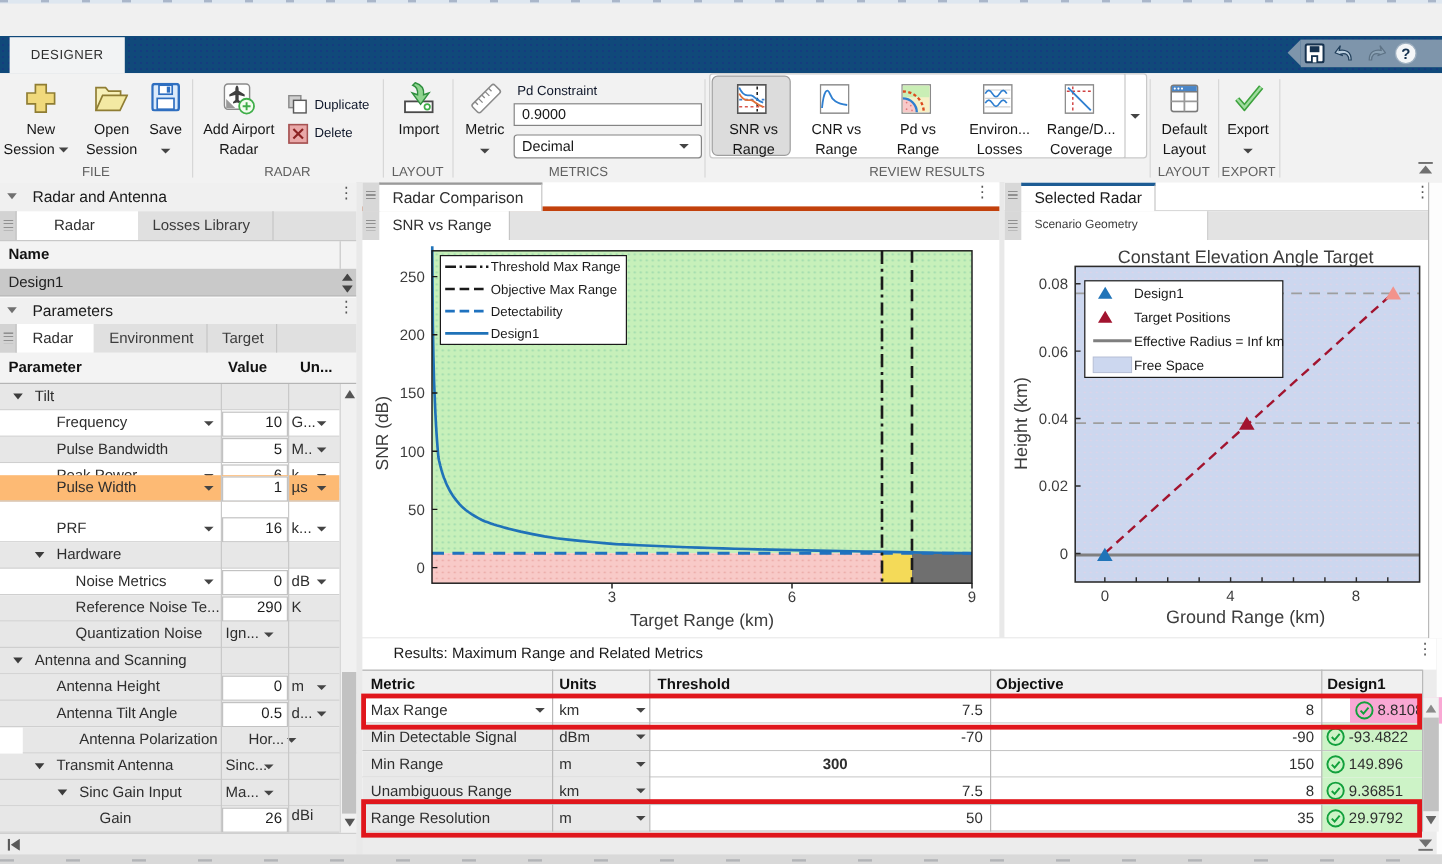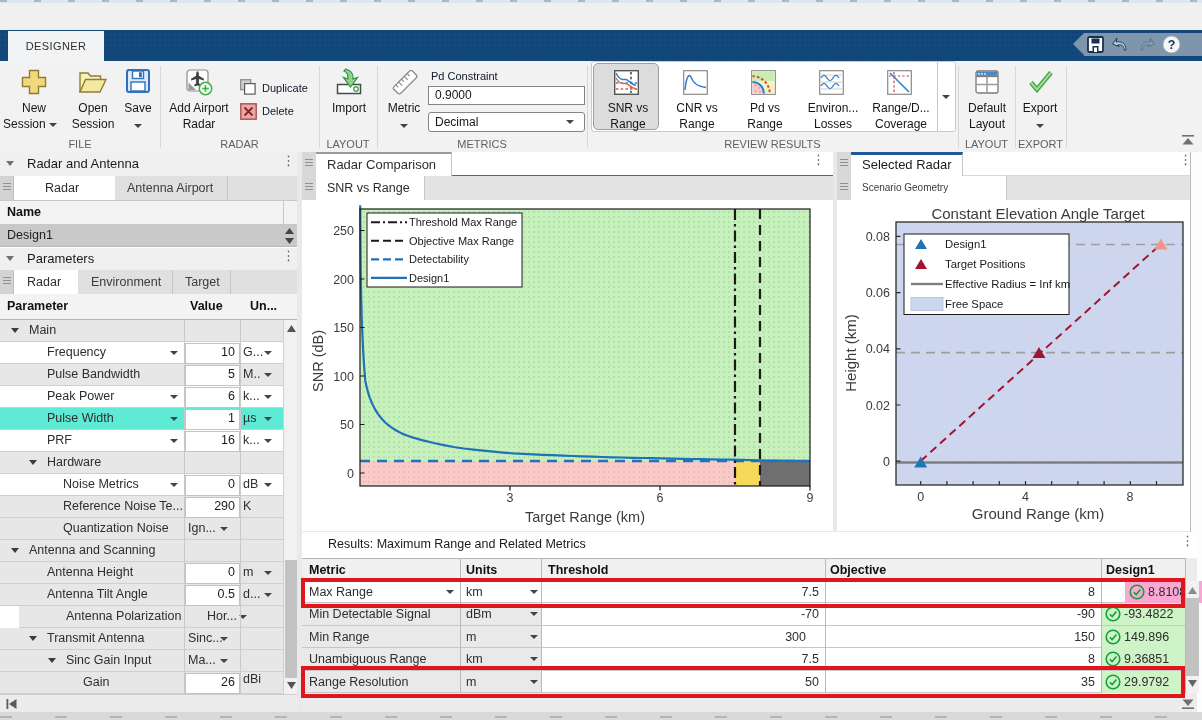--- a/index.html
+++ b/index.html
@@ -211,21 +211,21 @@
       <div class="abs" style="left:0;top:0;width:297px;height:24px;background:#f0f0f0;">
         <span class="carat abs" style="left:6px;top:9px;"></span>
         <span class="abs panelhead" style="left:27px;top:4px;">Radar and Antenna</span>
         <span class="vdots abs" style="left:282px;top:7px;">⋮</span>
       </div>
 
       <div class="abs" style="left:0;top:24px;width:297px;height:24px;background:#e0e0e0;">
         <div class="abs" style="left:0;top:0;width:13px;height:24px;background:#d3d3d3;border-right:1px solid #bdbdbd;"></div>
         <div class="grip" style="left:3px;top:7px;"></div>
         <div class="abs" style="left:14px;top:0;width:101px;height:24px;background:#fff;font-size:12.5px;color:#2e2e2e;line-height:24px;padding-left:31px;box-sizing:border-box;">Radar Library</div>
-        <div class="abs" style="left:115px;top:0;width:113px;height:24px;border-right:1px solid #c6c6c6;font-size:12.5px;color:#3c3c3c;line-height:24px;padding-left:12px;box-sizing:border-box;">Antenna Airport</div>
+        <div class="abs" style="left:115px;top:0;width:113px;height:24px;border-right:1px solid #c6c6c6;font-size:12.5px;color:#3c3c3c;line-height:24px;padding-left:12px;box-sizing:border-box;">Losses Library</div>
       </div>
 
       <div class="abs" style="left:0;top:48px;width:297px;height:25px;background:#f3f3f3;border-top:1px solid #c8c8c8;border-bottom:1px solid #c8c8c8;box-sizing:border-box;">
         <span class="abs" style="left:7px;top:4px;font-size:12.5px;font-weight:bold;color:#111;">Name</span>
         <div class="abs" style="left:283px;top:0;width:1px;height:23px;background:#c8c8c8;"></div>
       </div>
       <div class="abs" style="left:0;top:73px;width:297px;height:22px;background:#c9c9c9;border-bottom:1px solid #b8b8b8;box-sizing:border-box;">
         <span class="abs" style="left:7px;top:3px;font-size:12.5px;color:#222;">Design1</span>
         <svg class="abs" style="left:285px;top:3px;" width="9" height="16" viewBox="0 0 9 16">
           <polygon points="4.5,0 9,6 0,6" fill="#444"></polygon>
@@ -247,21 +247,21 @@
         <div class="abs" style="left:173px;top:0;width:58px;height:24px;border-right:1px solid #c6c6c6;font-size:12.5px;color:#3c3c3c;line-height:24px;padding-left:12px;box-sizing:border-box;">Target</div>
       </div>
 
       <div class="abs" style="left:0;top:142px;width:297px;height:26px;background:#f3f3f3;border-bottom:1px solid #b5b5b5;box-sizing:border-box;font-weight:bold;font-size:12.5px;color:#111;">
         <span class="abs" style="left:7px;top:5px;">Parameter</span>
         <span class="abs" style="left:190px;top:5px;">Value</span>
         <span class="abs" style="left:250px;top:5px;">Un...</span>
       </div>
       <div class="abs prow" style="top:168px;background:#e7e7e7;">
       <span class="gcar" style="left:11px;"></span>
-      <span class="abs" style="left:29px;top:3px;">Main</span>
+      <span class="abs" style="left:29px;top:3px;">Tilt</span>
       </div>
       <div class="abs prow" style="top:190px;background:#ffffff;">
       <span class="abs" style="left:47px;top:3px;">Frequency</span>
       <span class="darr abs" style="left:170px;top:9px;"></span>
       <span class="abs vbox">
             <span class="abs" style="right:4px;top:1px;">10</span>
           </span>
       <span class="abs" style="left:243px;top:3px;">G...</span>
       <span class="darr abs" style="left:264px;top:9px;"></span>
       </div>
@@ -275,21 +275,21 @@
       </div>
       <div class="abs prow" style="top:234px;background:#ffffff;">
       <span class="abs" style="left:47px;top:3px;">Peak Power</span>
       <span class="darr abs" style="left:170px;top:9px;"></span>
       <span class="abs vbox">
             <span class="abs" style="right:4px;top:1px;">6</span>
           </span>
       <span class="abs" style="left:243px;top:3px;">k...</span>
       <span class="darr abs" style="left:264px;top:9px;"></span>
       </div>
-      <div class="abs prow" style="top:256px;background:#5eead4;">
+      <div class="abs prow" style="top:244px;background:#fdba74;">
       <span class="abs" style="left:47px;top:3px;">Pulse Width</span>
       <span class="darr abs" style="left:170px;top:9px;"></span>
       <span class="abs vbox">
             <span class="abs" style="right:4px;top:1px;">1</span>
           </span>
       <span class="abs" style="left:243px;top:3px;">µs</span>
       <span class="darr abs" style="left:264px;top:9px;"></span>
       </div>
       <div class="abs prow" style="top:278px;background:#ffffff;">
       <span class="abs" style="left:47px;top:3px;">PRF</span>
@@ -388,21 +388,21 @@
         <svg class="abs" style="left:6px;top:4px;" width="11" height="10" viewBox="0 0 11 10">
           <rect x="0.5" y="0" width="1.8" height="10" fill="#5a5a5a"></rect>
           <polygon points="10.5,0 10.5,10 3,5" fill="#5a5a5a"></polygon>
         </svg>
       </div>
     </div>
 
     <div class="abs" style="left:297px;top:0;width:5px;height:560px;background:#e9e9e9;"></div>
 
     <div class="abs" style="left:302px;top:0;width:531px;height:379px;background:#fff;">
-      <div class="abs" style="left:0;top:0;width:531px;height:24px;background:#fff;border-bottom:1px solid #c2410c;box-sizing:border-box;">
+      <div class="abs" style="left:0;top:0;width:531px;height:24px;background:#fff;border-bottom:4px solid #c2410c;box-sizing:border-box;">
         <div class="abs" style="left:0;top:0;width:14px;height:24px;background:#d8d8d8;border-right:1px solid #bdbdbd;"></div>
         <div class="grip" style="left:3px;top:7px;"></div>
         <div class="abs" style="left:14px;top:0;width:136px;height:24px;background:#fff;border-top:2px solid #9a9a9a;border-right:1px solid #c6c6c6;box-sizing:border-box;font-size:13px;color:#2e2e2e;line-height:21px;padding-left:11px;">Radar Comparison</div>
         <span class="vdots abs" style="left:510px;top:6px;">⋮</span>
       </div>
       <div class="abs" style="left:0;top:24px;width:531px;height:24px;background:#e3e3e3;">
         <div class="abs" style="left:0;top:0;width:14px;height:24px;background:#d8d8d8;border-right:1px solid #bdbdbd;"></div>
         <div class="grip" style="left:3px;top:7px;"></div>
         <div class="abs" style="left:14px;top:0;width:109px;height:24px;background:#fff;border-right:1px solid #c6c6c6;box-sizing:border-box;font-size:12.5px;color:#2e2e2e;line-height:24px;padding-left:11px;">SNR vs Range</div>
       </div>
@@ -554,21 +554,21 @@
               <path d="M4.8,8.2 L7.2,10.6 L11.4,5.6" fill="none" stroke="#12a03c" stroke-width="1.6"></path>
             </svg>
             <span class="abs" style="left:23px;top:4px;">-93.4822</span>
           </div>
         </div>
         <div class="abs rrow" style="top:93.8px;">
           <div class="rgray"></div>
         <span class="abs" style="left:7px;top:4px;">Min Range</span>
         <span class="abs" style="left:164px;top:4px;">m</span>
         <span class="darr abs" style="left:228px;top:9px;"></span>
-        <span class="abs" style="left:234px;top:4px;width:270px;text-align:right;">300</span>
+        <span class="abs" style="left:259px;top:4px;width:270px;text-align:center;font-weight:bold;">300</span>
         <span class="abs" style="left:528px;top:4px;width:265px;text-align:right;">150</span>
         <div class="abs gcell" style="left:799px;top:0;width:84px;height:22px;background:#cdf3c7;">
             <svg class="abs" style="left:4px;top:3px;" width="16" height="16" viewBox="0 0 16 16">
               <circle cx="8" cy="8" r="6.8" fill="none" stroke="#12a03c" stroke-width="1.6"></circle>
               <path d="M4.8,8.2 L7.2,10.6 L11.4,5.6" fill="none" stroke="#12a03c" stroke-width="1.6"></path>
             </svg>
             <span class="abs" style="left:23px;top:4px;">149.896</span>
           </div>
         </div>
         <div class="abs rrow" style="top:116.2px;">

